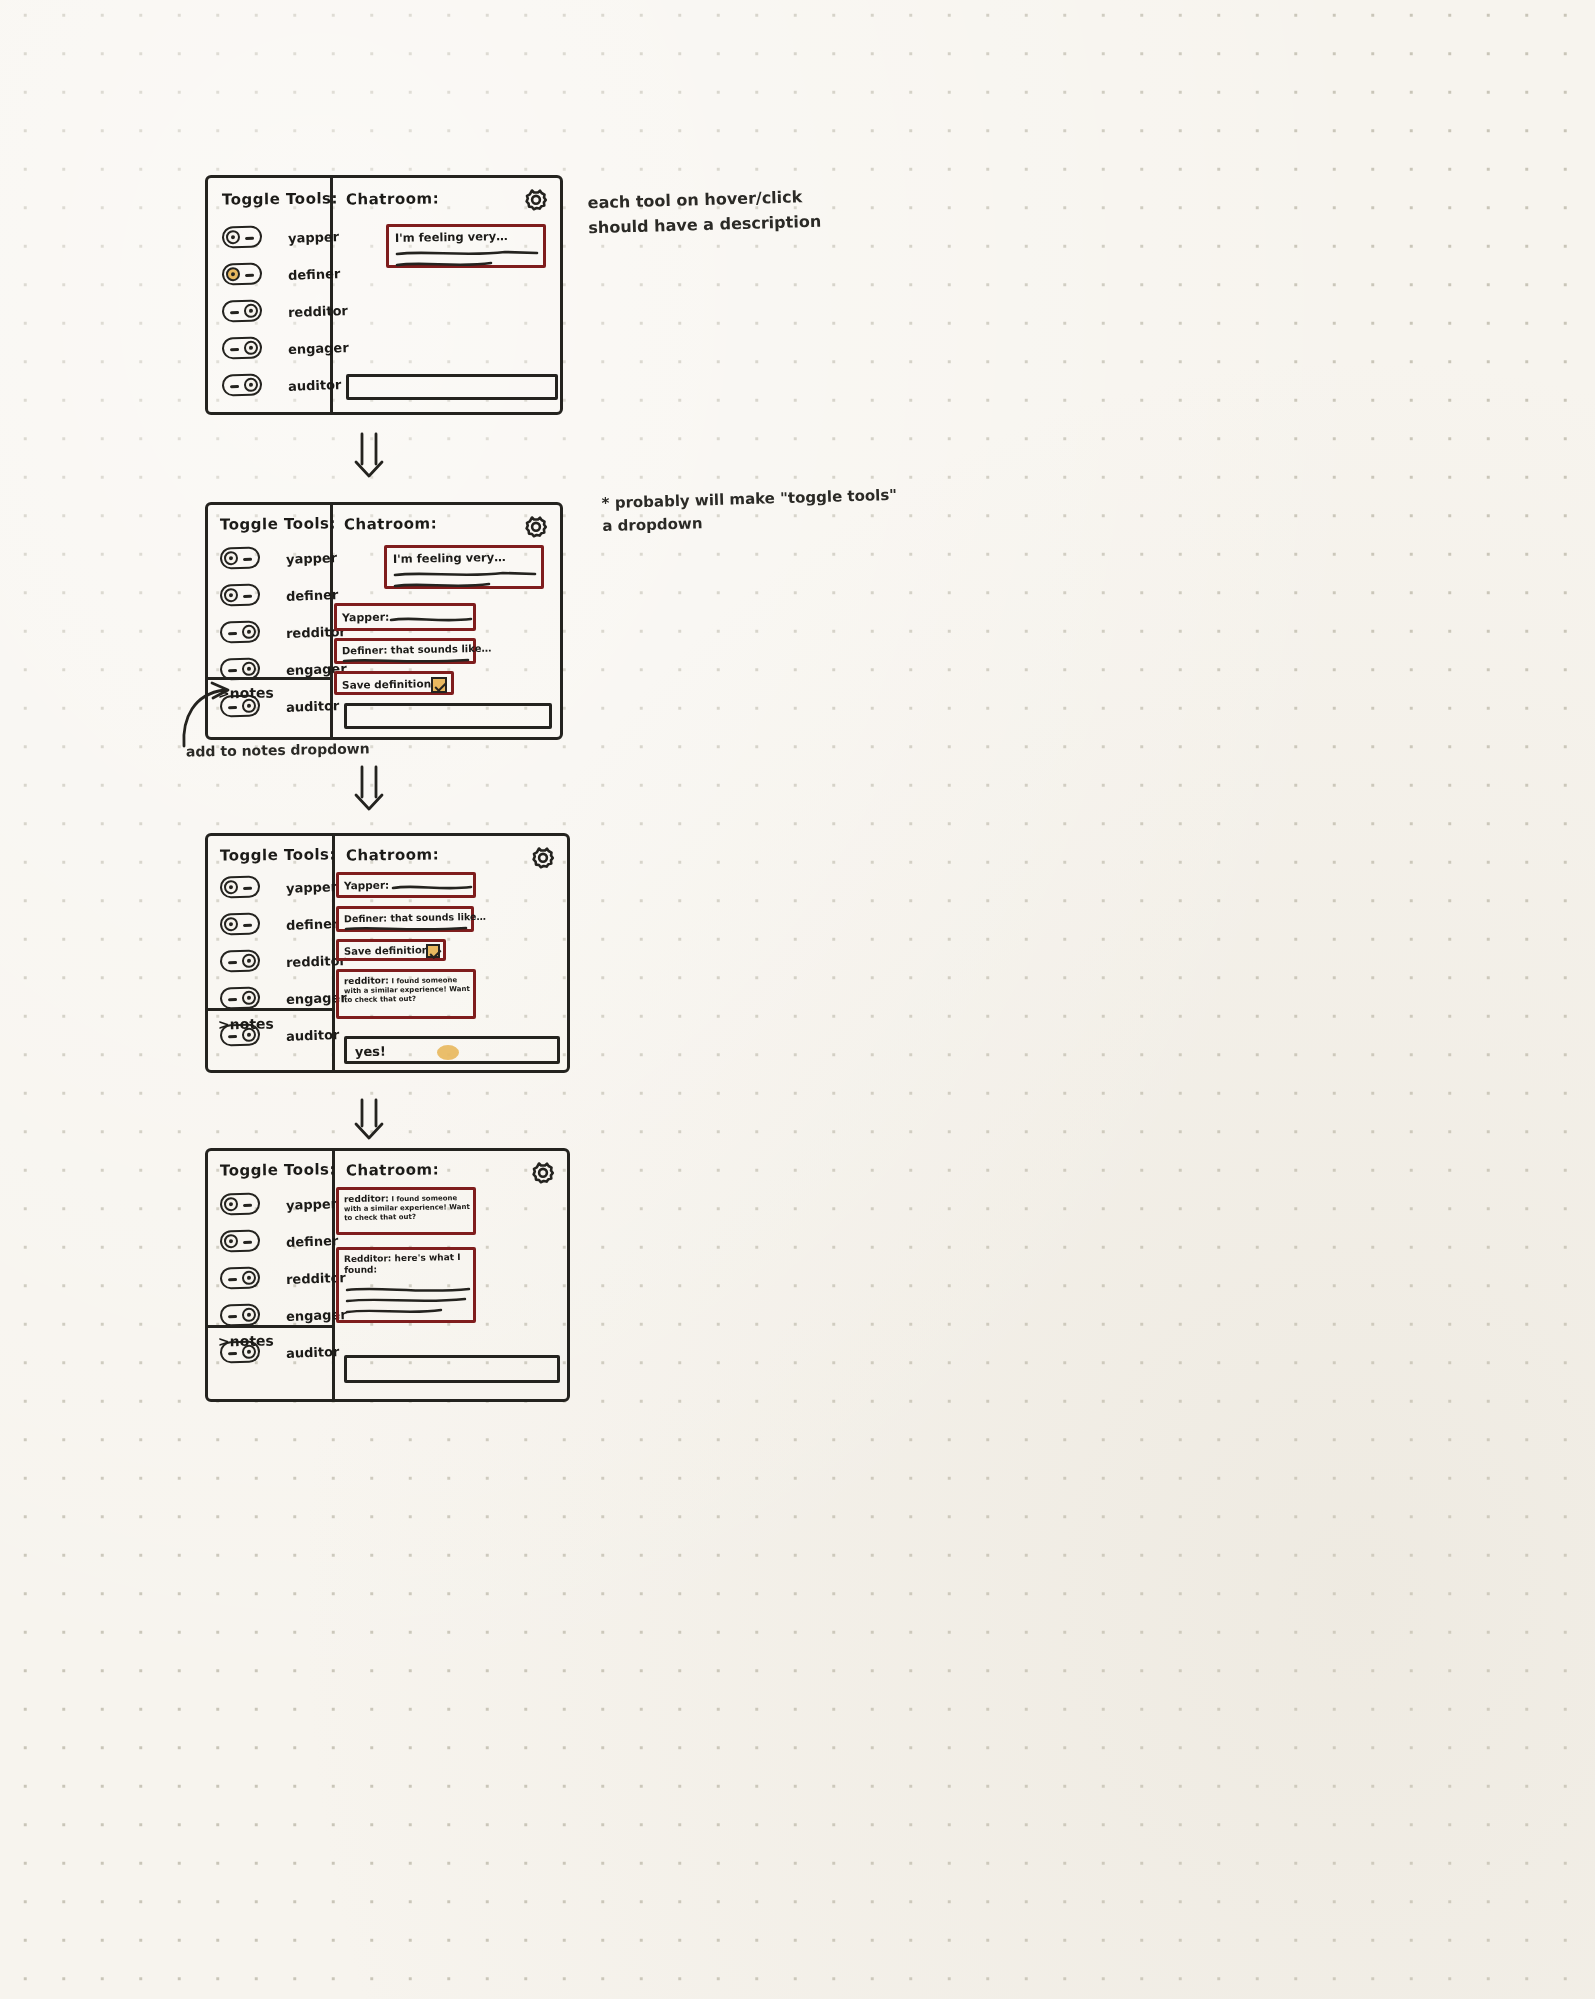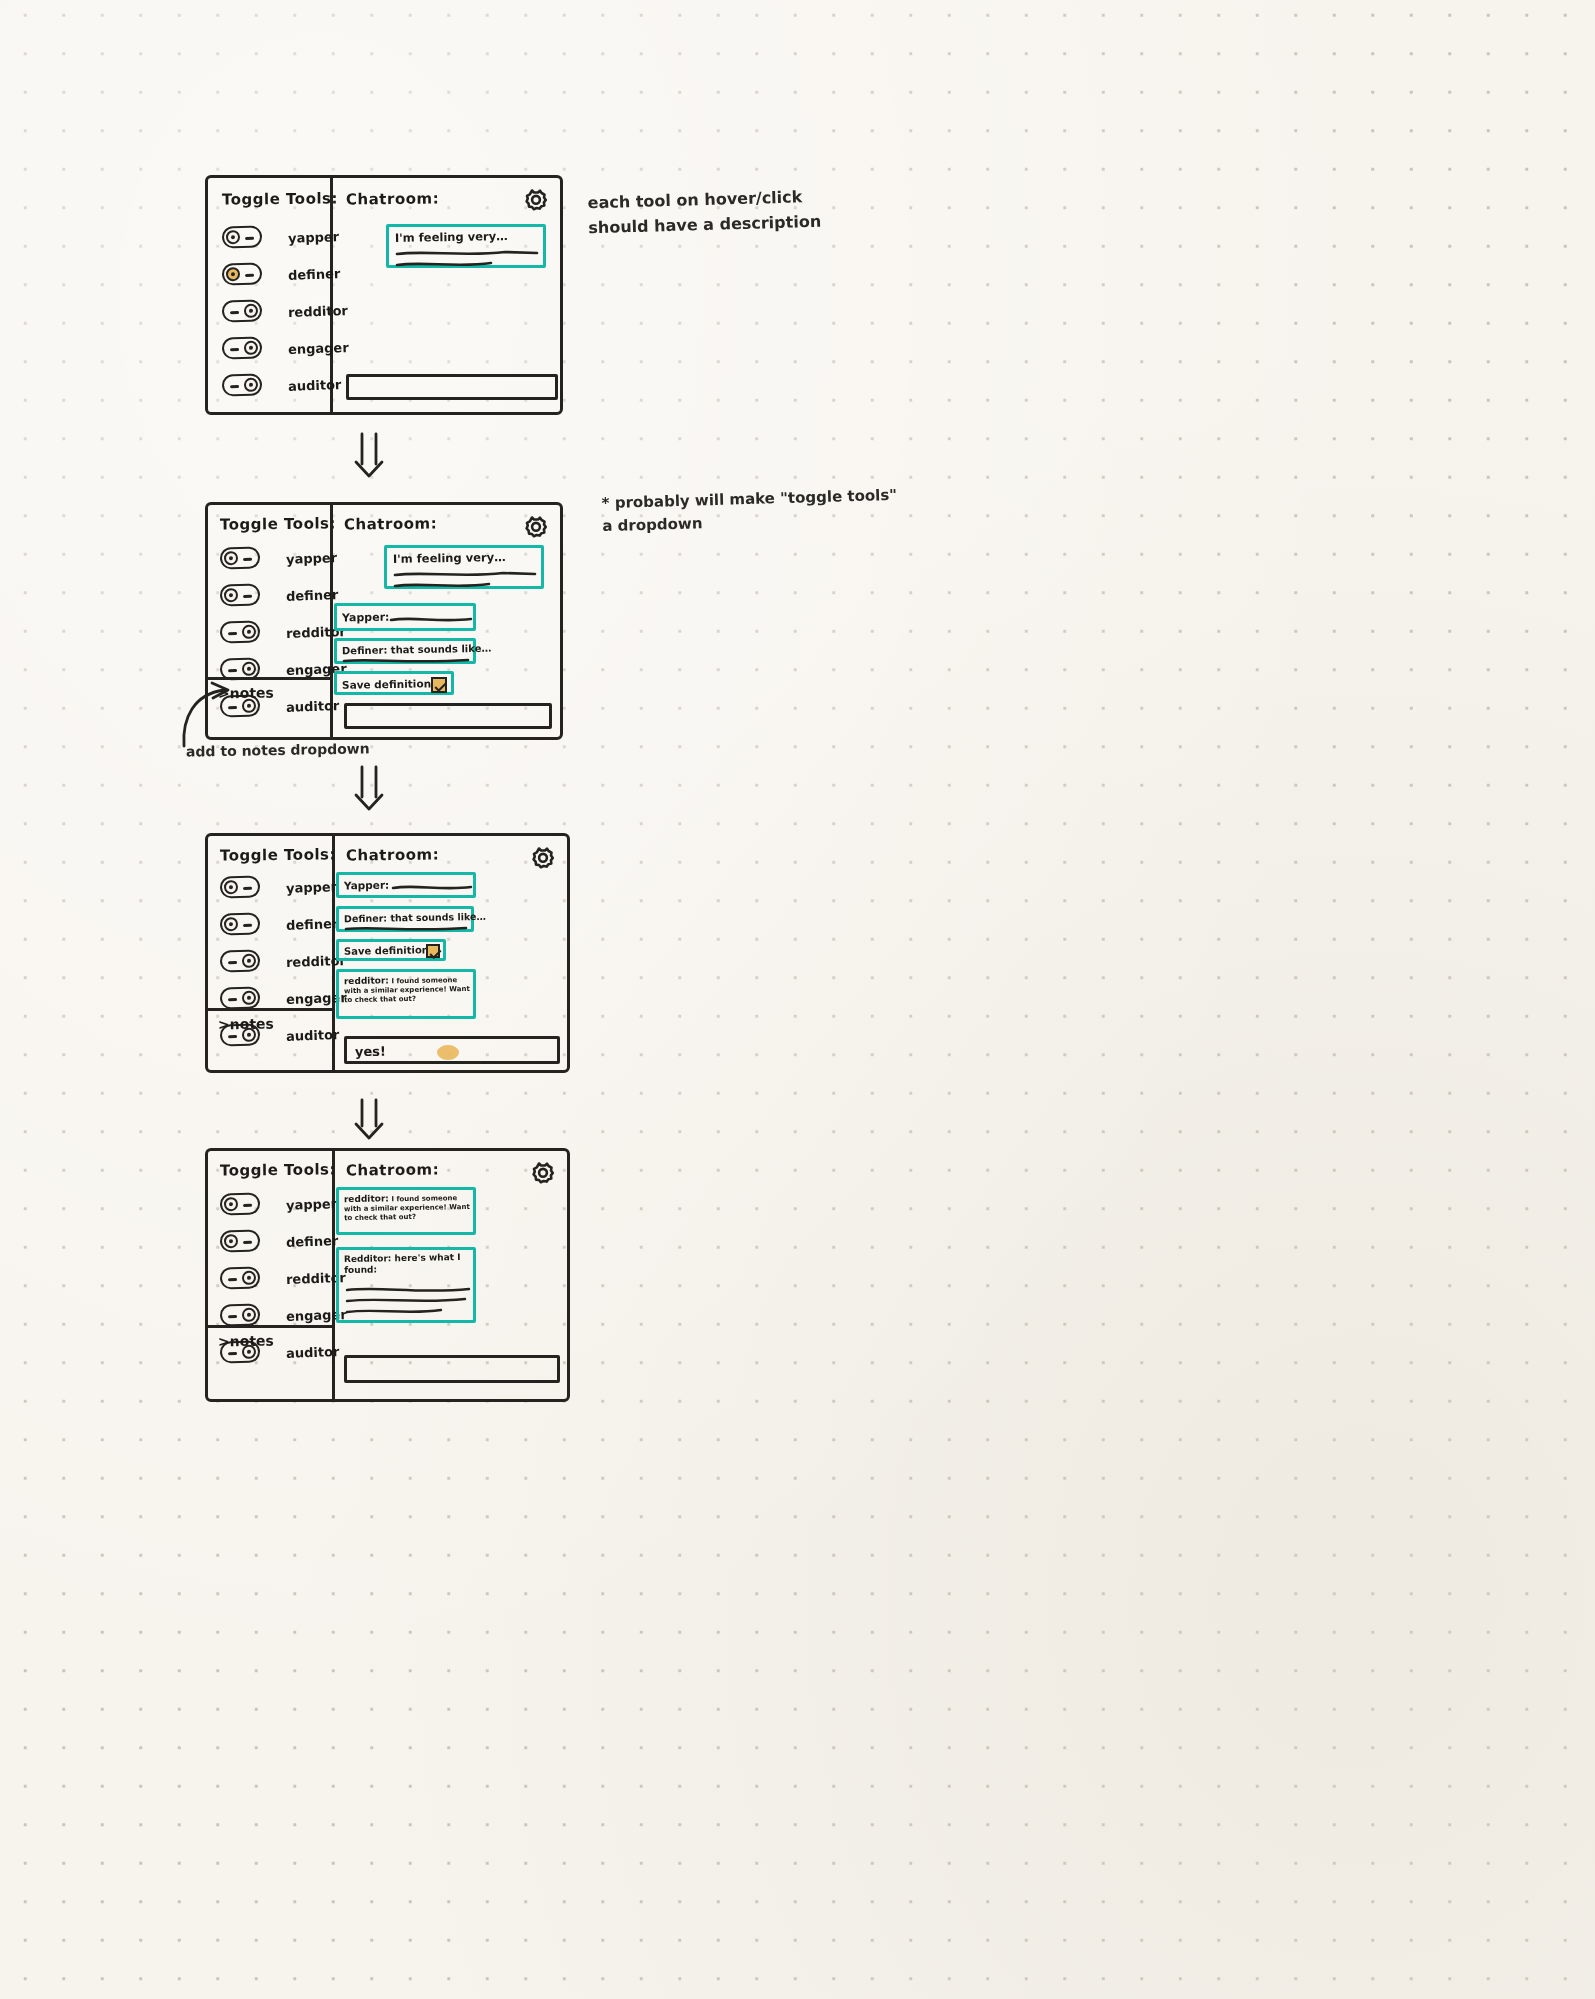--- a/index.html
+++ b/index.html
@@ -94,21 +94,21 @@
     position:absolute; font-weight:700; color:#1c1b18;
     transform: rotate(-1deg); white-space:nowrap;
   }
 
   
   .gear { position:absolute; }
 
   
   .bubble {
     position:absolute;
-    border:3px solid #14b8a6;
+    border:3px solid #7f1d1d;
     background:transparent;
     border-radius:2px;
   }
   .bubble .tail {
     position:absolute;
     width:0; height:0;
   }
   .bubble-text {
     position:absolute;
     font-weight:700;

